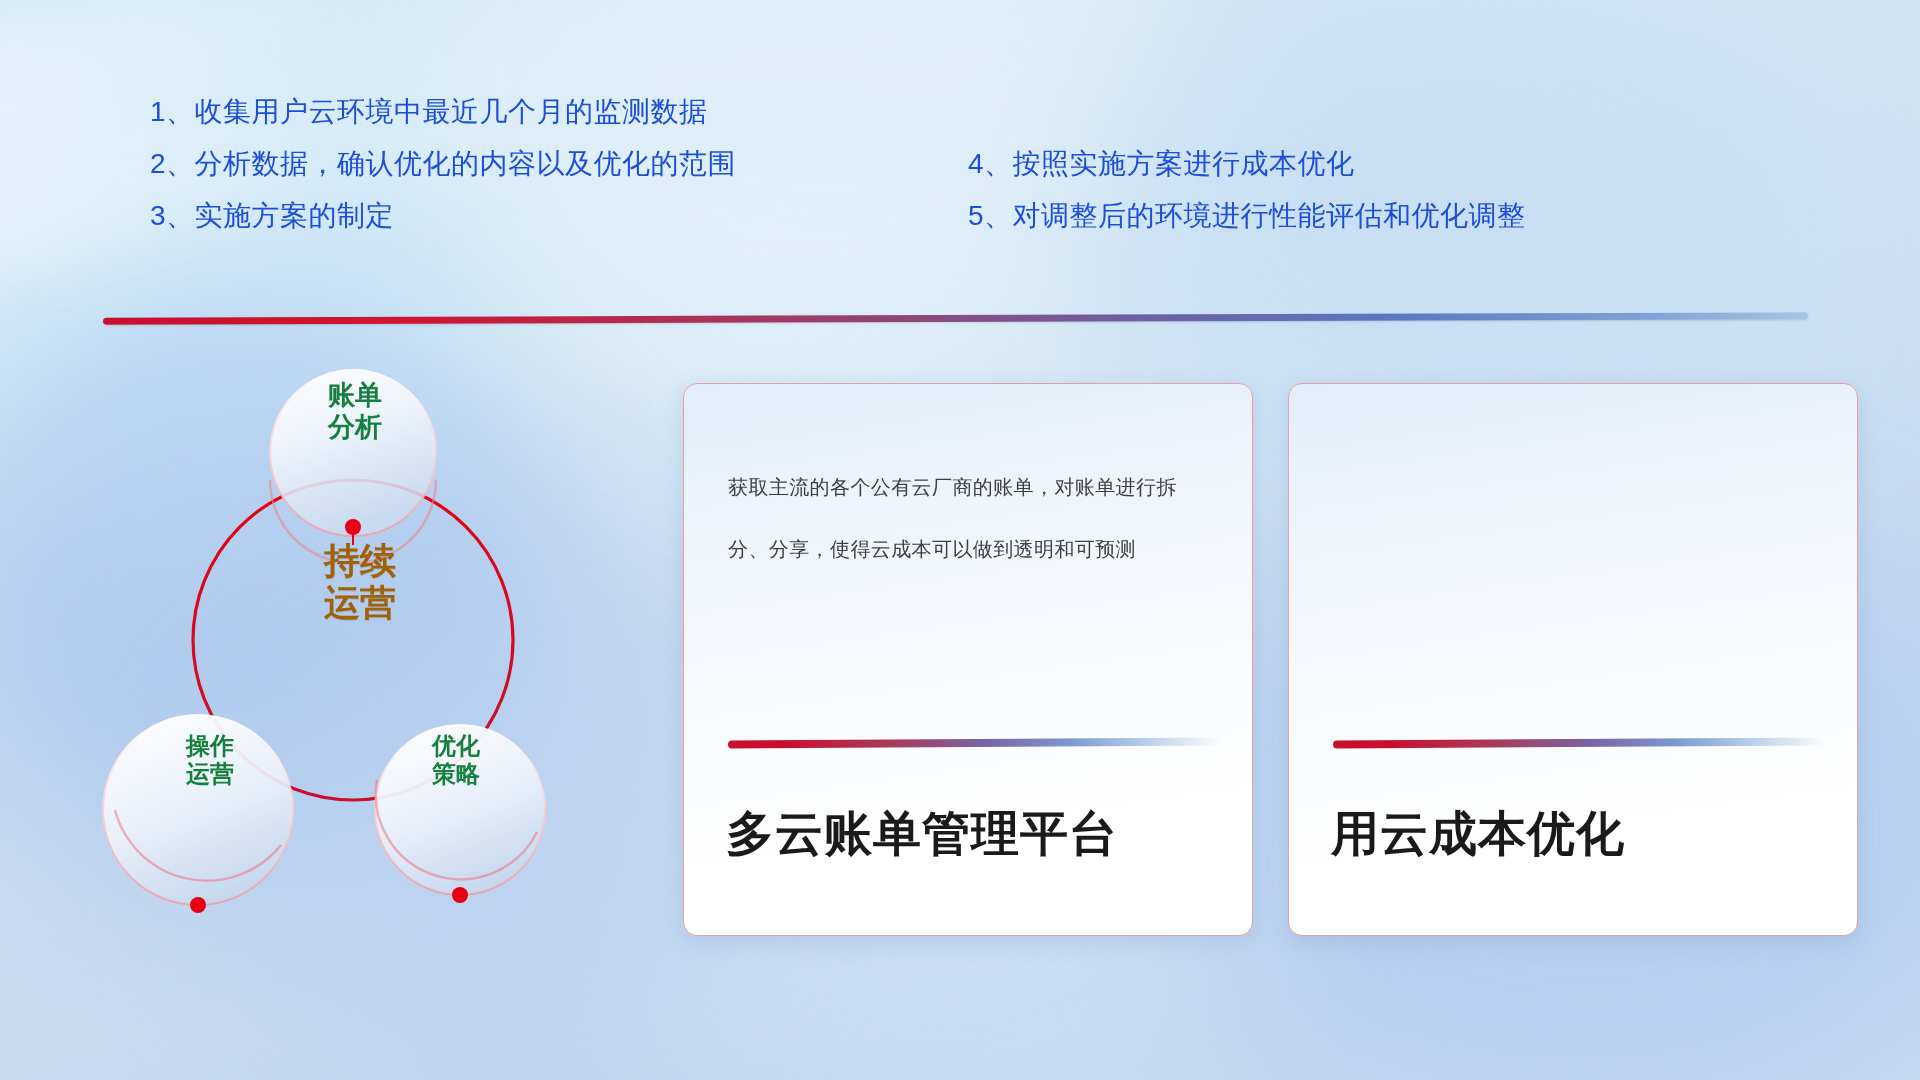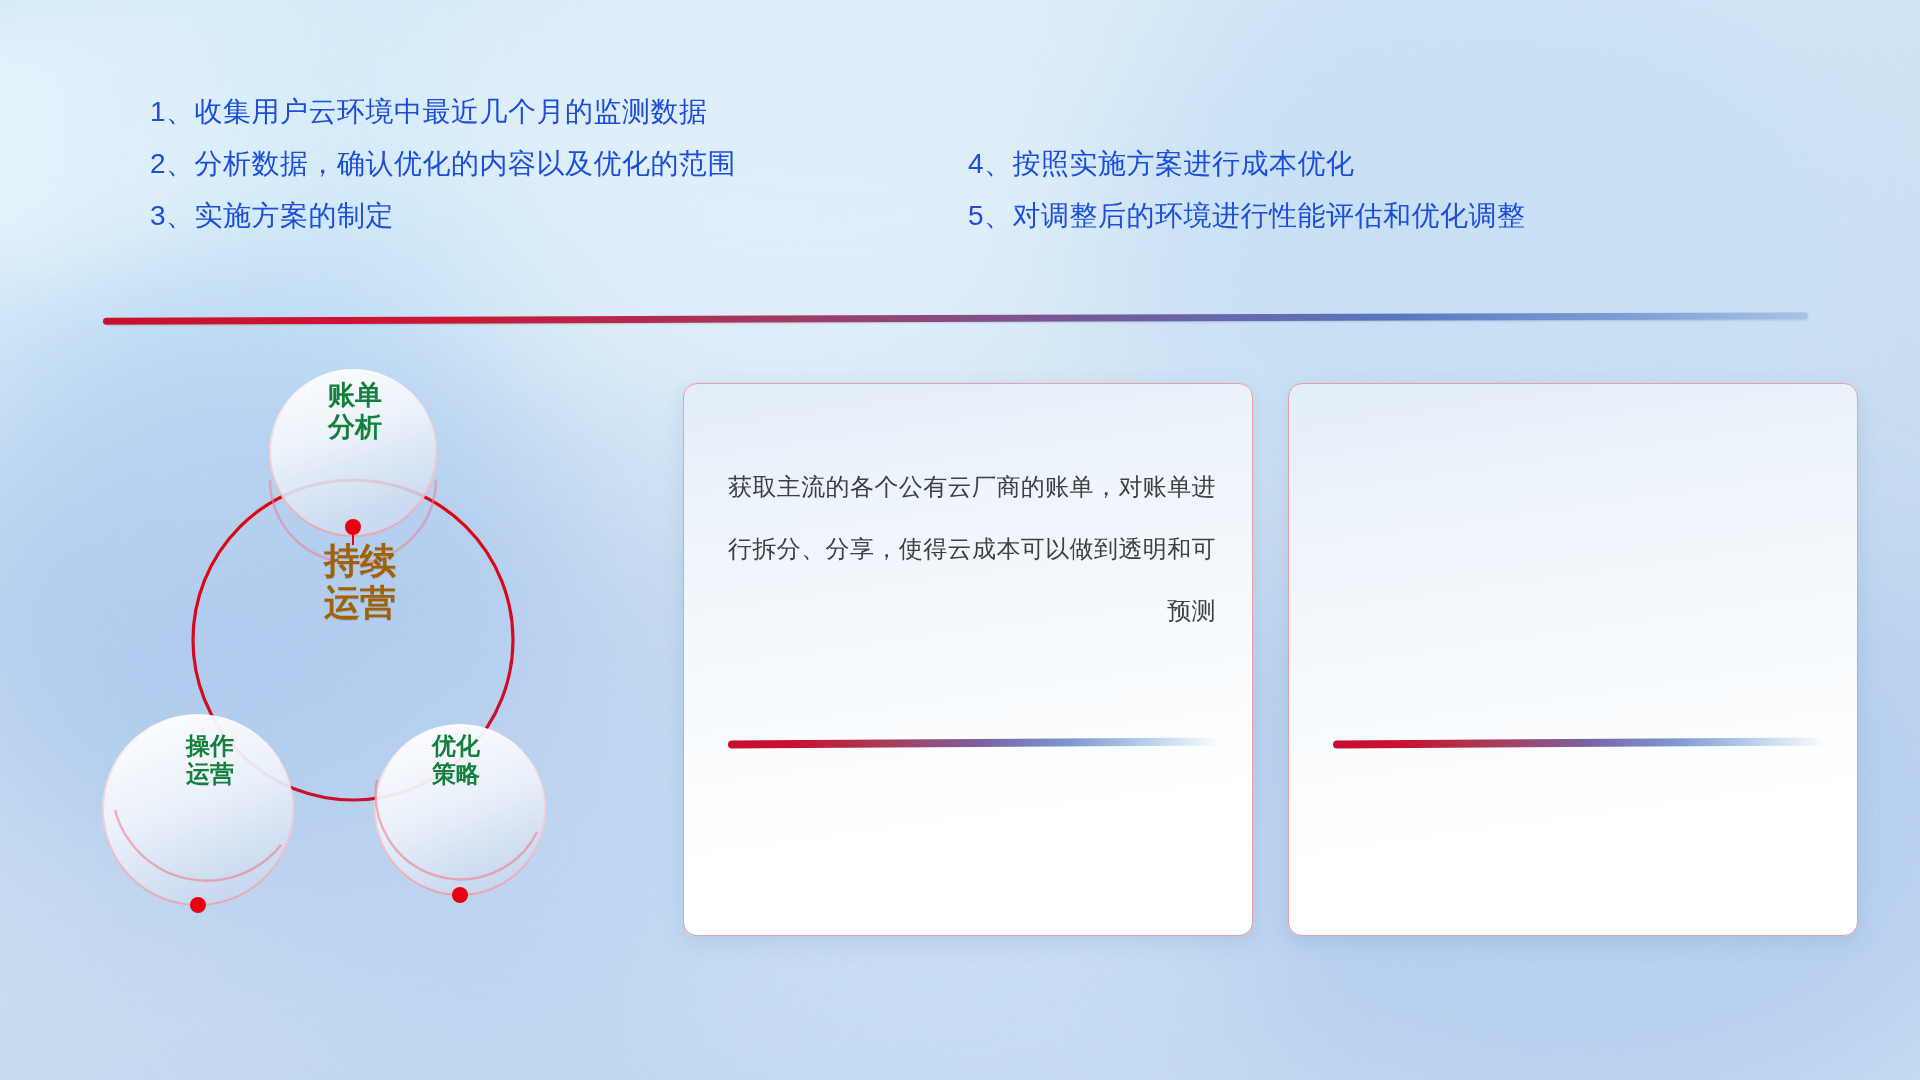--- a/index.html
+++ b/index.html
@@ -79,21 +79,21 @@
     border-radius:14px;
     border:1.5px solid #e8a0a8;
     background:linear-gradient(172deg,#e2edf8 0%,#eef4fb 22%,#f7fafd 52%,#ffffff 78%,#ffffff 100%);
     box-shadow:0 6px 22px rgba(90,120,170,.18);
     overflow:hidden;
   }
   #card-1{ left:683px; }
   #card-2{ left:1288px; }
   .card-body{
     position:absolute; left:44px; top:72px; right:36px;
-    color:#3d3f42; font-size:24px; line-height:62px; letter-spacing:.4px;text-align:right;
+    color:#3d3f42; font-size:20px; line-height:62px; letter-spacing:.4px;
   }
   .card-rule{
     position:absolute; left:44px; top:355px; width:492px; height:8px;
     border-radius:4px;
     background:linear-gradient(90deg,#c8102e 0%,#c8102e 12%,#a93a57 32%,#7a63a4 52%,#7e9ad0 70%,#b9cfe8 85%,rgba(235,242,250,0) 100%);
     transform:skewY(-0.35deg);
   }
   .card-title{
     position:absolute; left:42px; top:418px; right:30px;
     font-size:48px; font-weight:bold; color:#1a1a1a; letter-spacing:1px;
@@ -184,17 +184,19 @@
   </div>
   <div class="venn-label vl-right">
     <span class="vl-line">优化</span>
     <span class="vl-line">策略</span>
   </div>
 </div>
 
 <div class="card" id="card-1">
   <div class="card-body">获取主流的各个公有云厂商的账单，对账单进行拆分、分享，使得云成本可以做到透明和可预测</div>
   <div class="card-rule"></div>
+  <div class="card-title">多云账单管理平台</div>
 </div>
 
 <div class="card" id="card-2">
   <div class="card-rule"></div>
+  <div class="card-title">用云成本优化</div>
 </div>
 
 </body></html>

